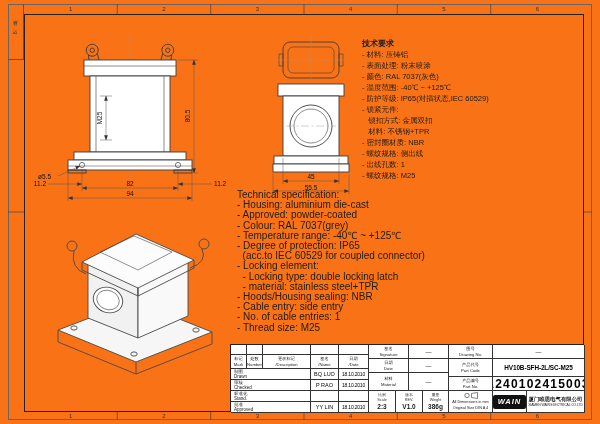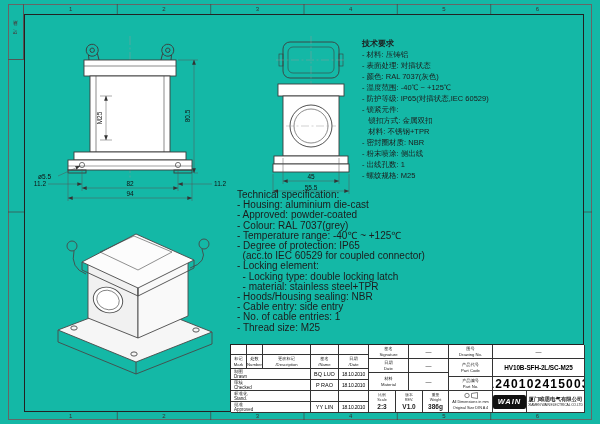--- a/index.html
+++ b/index.html
@@ -1,16 +1,16 @@
 <!DOCTYPE html>
 <html><head>
 <meta charset="utf-8">
 <style>
   body{margin:0;background:#f5f5f5}
-  .sheet{position:relative;width:600px;height:424px;background:#14b8a6;font-family:"Liberation Sans",sans-serif;color:#1a1a1a;overflow:hidden}
+  .sheet{position:relative;width:600px;height:424px;background:#f97316;font-family:"Liberation Sans",sans-serif;color:#1a1a1a;overflow:hidden}
   .frame{position:absolute;box-sizing:border-box}
   .frame.outer{left:8px;top:4px;width:584px;height:416px;border:1px solid #666}
   .frame.inner{left:24px;top:14px;width:560px;height:398px;border:1.2px solid #222}
   .grid-band{position:absolute;left:24px;width:560px;display:flex}
   .grid-band.top{top:4px;height:10px}
   .grid-band.bottom{top:412px;height:8px}
   .grid-band span{flex:1;text-align:center;font-size:6px;line-height:1;color:#333;align-self:center}
   .corner-strip{position:absolute;left:8px;top:4px;width:16px;height:56px;border-right:1px solid #555;border-bottom:1px solid #555;display:flex;align-items:center;justify-content:center;box-sizing:border-box}
   .corner-strip span{writing-mode:vertical-rl;transform:rotate(180deg);font-size:4.5px;color:#444;letter-spacing:.5px}
   svg.canvas{position:absolute;left:0;top:0}
@@ -204,29 +204,29 @@
       <path d="M82,262 L138,288 L194,260 L136,234 Z" fill="#fcfcfc"></path>
       <path d="M82,262 L82,270 L138,296 L194,268 L194,260"></path>
       <line x1="138" y1="288" x2="138" y2="296"></line>
       <path d="M100,252 L138,270 L172,252 L134,236 Z" stroke-width="0.6"></path>
     </g>
   </svg>
 
   <div class="spec spec-cn">
     <div class="t">技术要求</div>
     <div class="l">- 材料: 压铸铝</div>
-    <div class="l">- 表面处理: 对插状态</div>
+    <div class="l">- 表面处理: 粉末喷涂</div>
     <div class="l">- 颜色: RAL 7037(灰色)</div>
     <div class="l">- 温度范围: -40℃ ~ +125℃</div>
     <div class="l">- 防护等级: IP65(对插状态,IEC 60529)</div>
     <div class="l">- 锁紧元件:</div>
     <div class="l">   锁扣方式: 金属双扣</div>
     <div class="l">   材料: 不锈钢+TPR</div>
     <div class="l">- 密封圈材质: NBR</div>
-    <div class="l">- 粉末喷涂: 侧出线</div>
+    <div class="l">- 螺纹规格: 侧出线</div>
     <div class="l">- 出线孔数: 1</div>
     <div class="l">- 螺纹规格: M25</div>
   </div>
 
   <div class="spec spec-en">
     <div class="t">Technical specification:</div>
     <div class="l">- Housing: aluminium die-cast</div>
     <div class="l">- Approved: powder-coated</div>
     <div class="l">- Colour: RAL 7037(grey)</div>
     <div class="l">- Temperature range: -40℃ ~ +125℃</div>

